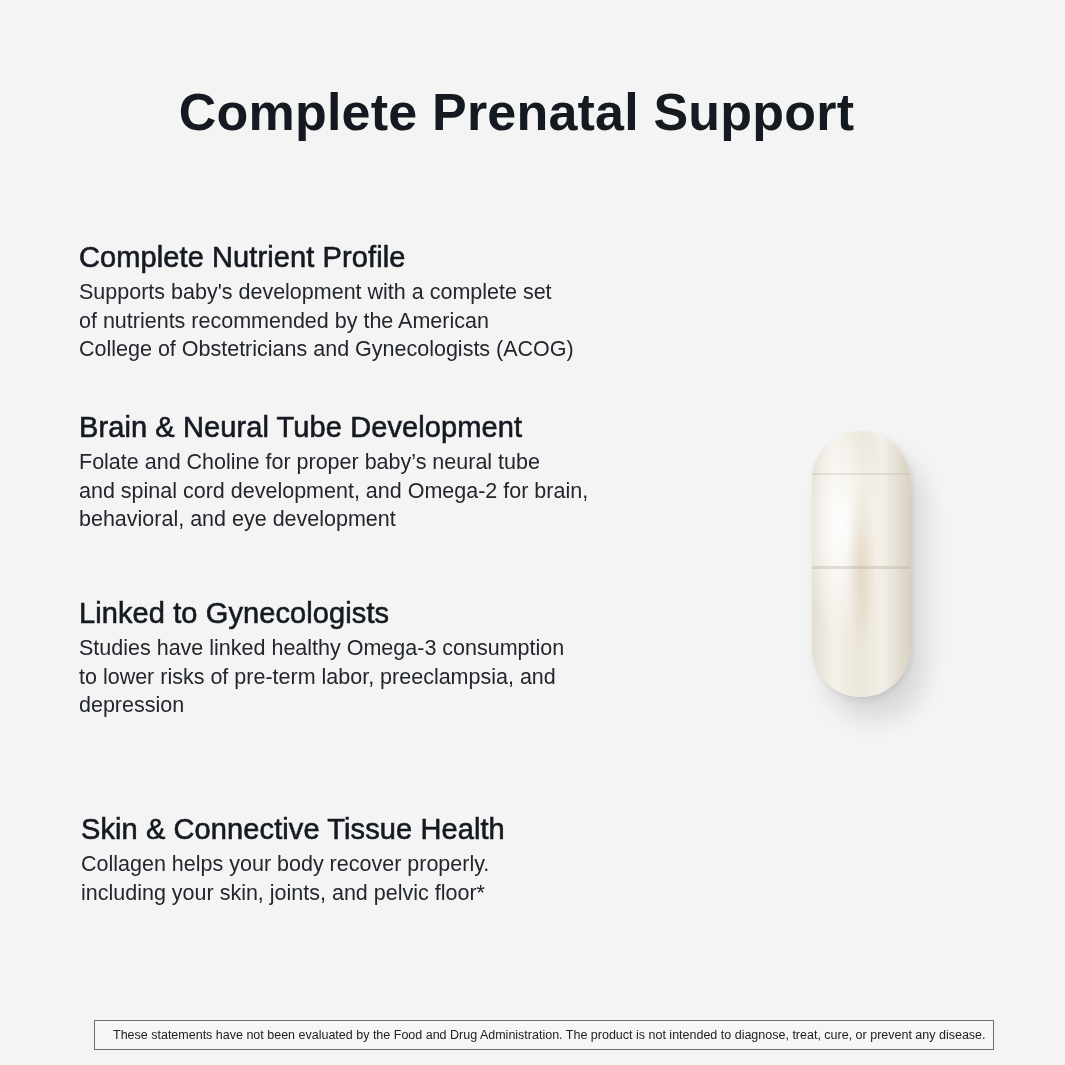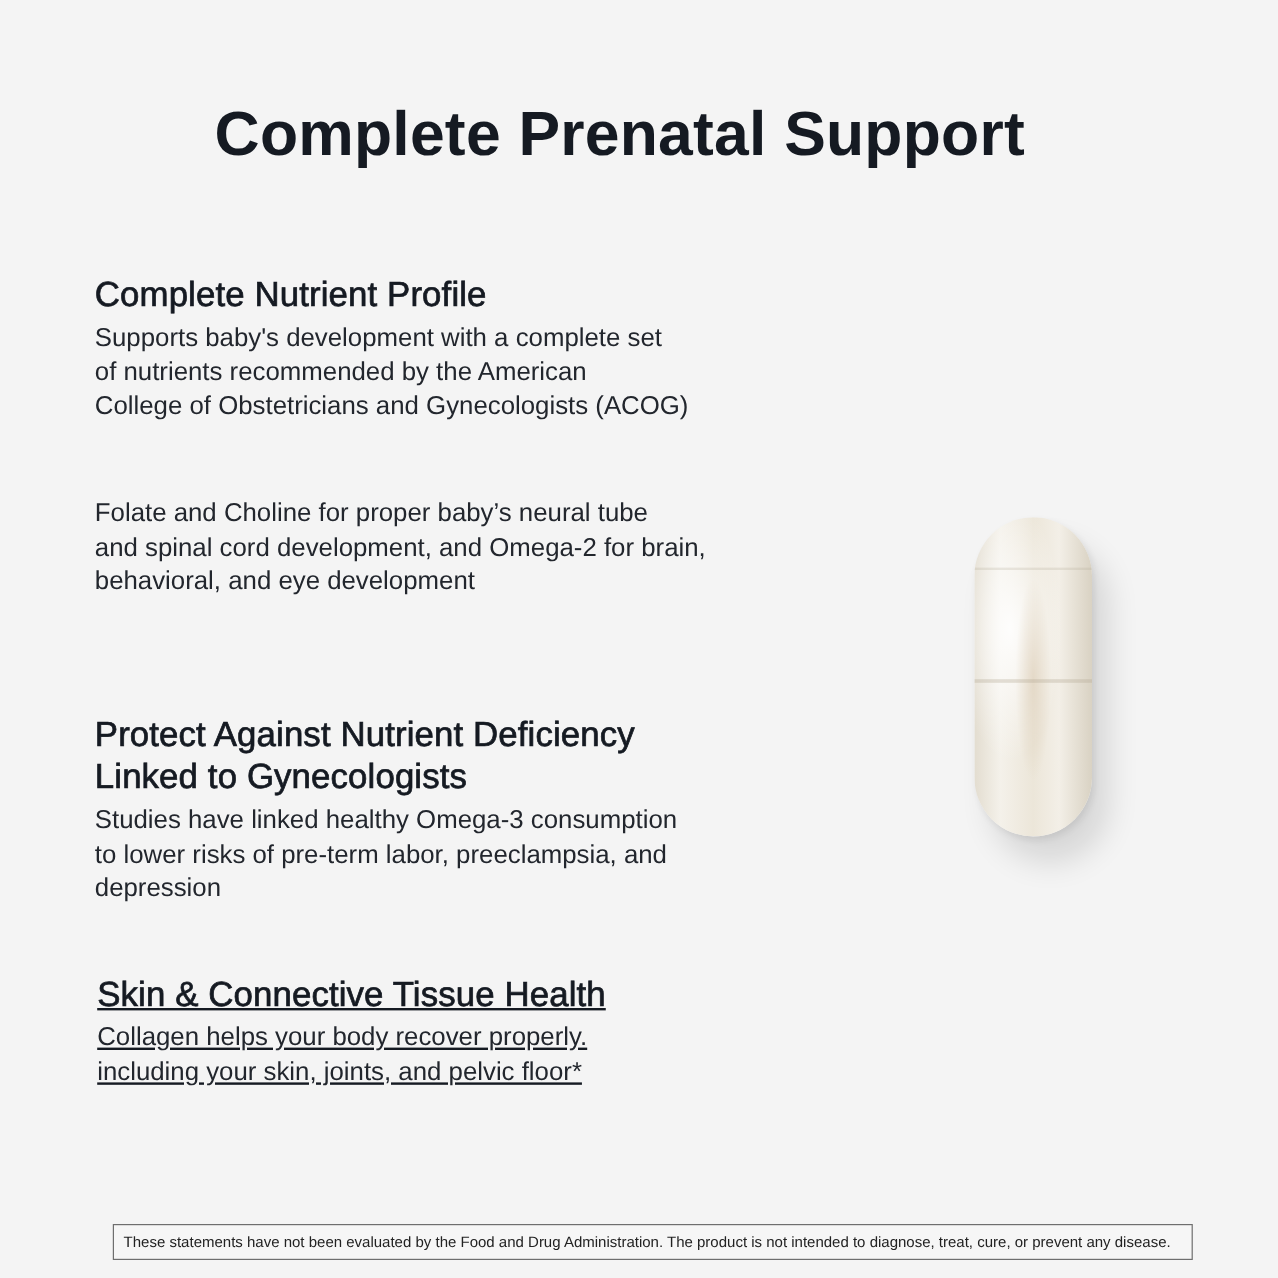--- a/index.html
+++ b/index.html
@@ -31,25 +31,25 @@
       line-height: 35px;
       letter-spacing: 0.1px;
     }
     .section p {
       font-size: 21.5px;
       color: #22262d;
       line-height: 28.5px;
       margin-top: 3px;
       white-space: pre-line;
     }
-    #sec-0 { top: 229px; }
+    #sec-0 { top: 240px; }
     #sec-1 { top: 410px; }
     #sec-2 { top: 596px; }
     #sec-2 p { }
-    #sec-3 { top: 812px; left: 81px; text-decoration: underline; }
+    #sec-3 { top: 812px; left: 81px; }
 
     .capsule-wrap {
       position: absolute;
       left: 812px; top: 431px;
       width: 98px; height: 266px;
     }
     .capsule {
       position: absolute; inset: 0;
       border-radius: 49px;
       background:
@@ -76,45 +76,45 @@
 
     .disclaimer {
       position: absolute;
       left: 94px; top: 1020px;
       width: 900px; height: 30px;
       border: 1px solid #6e6e6e;
       background: #f6f6f6;
       font-size: 12.5px;
       color: #222;
       line-height: 28px;
-      padding-left: 8px;
+      padding-left: 18px;
       white-space: nowrap;
     }
   </style>
 </head>
 <body>
 
 <h1 class="title">Complete Prenatal Support</h1>
 
 <div class="section" id="sec-0">
   <h2>Complete Nutrient Profile</h2>
   <p>Supports baby's development with a complete set
 of nutrients recommended by the American
 College of Obstetricians and Gynecologists (ACOG)</p>
 </div>
 
 <div class="section" id="sec-1">
+  <h2>Brain &amp; Neural Tube Development</h2>
   <p>Folate and Choline for proper baby’s neural tube
 and spinal cord development, and Omega-2 for brain,
 behavioral, and eye development</p>
 </div>
 
 <div class="section" id="sec-2">
   <h2>
-    <span style="display:block">Protect Against Nutrient Deficiency</span>
     <span style="display:block">Linked to Gynecologists</span>
   </h2>
   <p>Studies have linked healthy Omega-3 consumption
 to lower risks of pre-term labor, preeclampsia, and
 depression</p>
 </div>
 
 <div class="section" id="sec-3">
   <h2>Skin &amp; Connective Tissue Health</h2>
   <p>Collagen helps your body recover properly.

